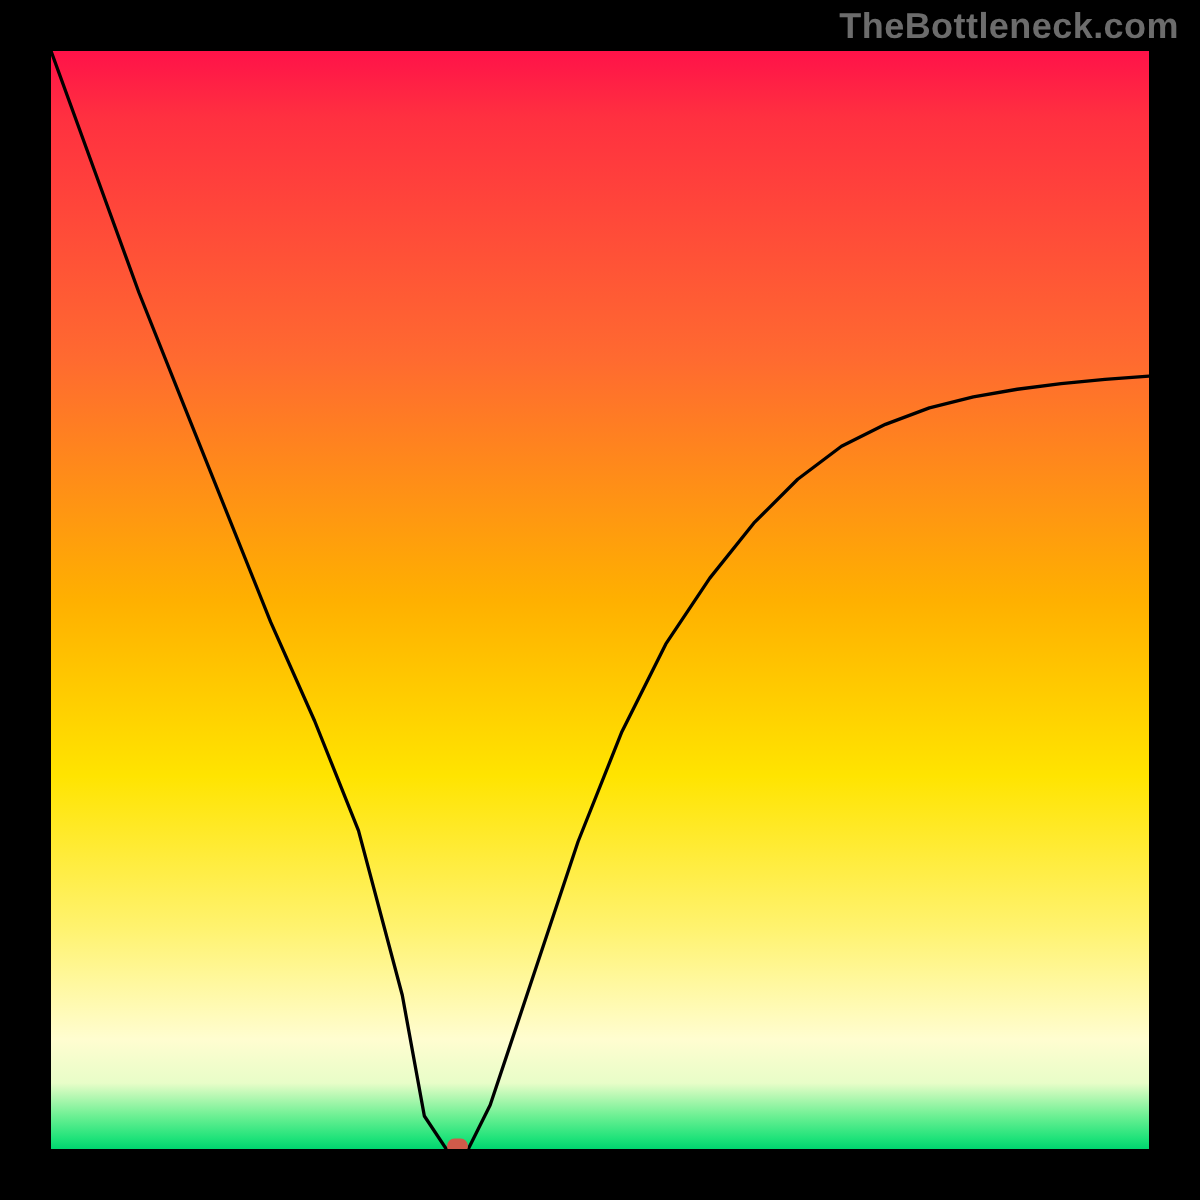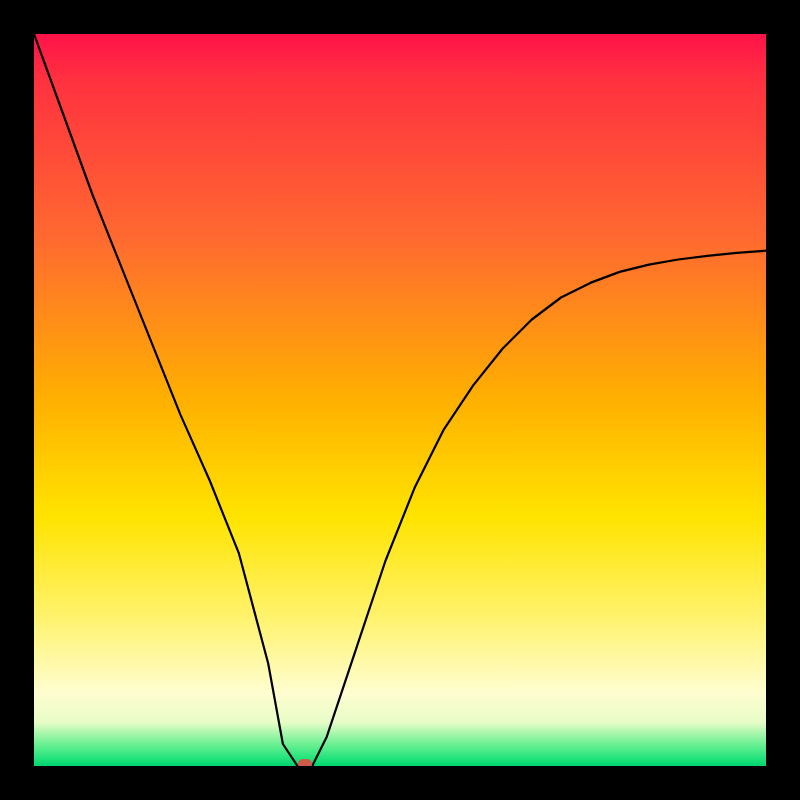--- a/index.html
+++ b/index.html
@@ -74,20 +74,21 @@
     border-radius: 5px / 5px;
     background: #d05a4a;
     z-index: 12;
   }
 </style>
 </head>
 <body>
 
 <div class="frame">
 
+  <div class="watermark">TheBottleneck.com</div>
 
   <div class="plot">
     <div class="gradient"></div>
 
     <svg class="curve" viewBox="0 0 732 732" preserveAspectRatio="none">
       <path id="curve-path" d="M 0.0 0.0 L 29.3 80.5 L 58.6 161.0 L 87.8 234.2 L 117.1 307.4 L 146.4 380.6 L 175.7 446.5 L 205.0 519.7 L 234.2 629.5 L 248.9 710.0 L 263.5 732.0 L 278.2 732.0 L 292.8 702.7 L 322.1 614.9 L 351.4 527.0 L 380.6 453.8 L 409.9 395.3 L 439.2 351.4 L 468.5 314.8 L 497.8 285.5 L 527.0 263.5 L 556.3 248.9 L 585.6 237.9 L 614.9 230.6 L 644.2 225.5 L 673.4 221.8 L 702.7 218.9 L 732.0 216.7" fill="none" stroke="#000000" stroke-width="2.2" stroke-linejoin="round" stroke-linecap="round"></path>
     </svg>
 
     <div class="dot" id="min-dot" style="left: 263.84px; top: 725px;"></div>
   </div>

